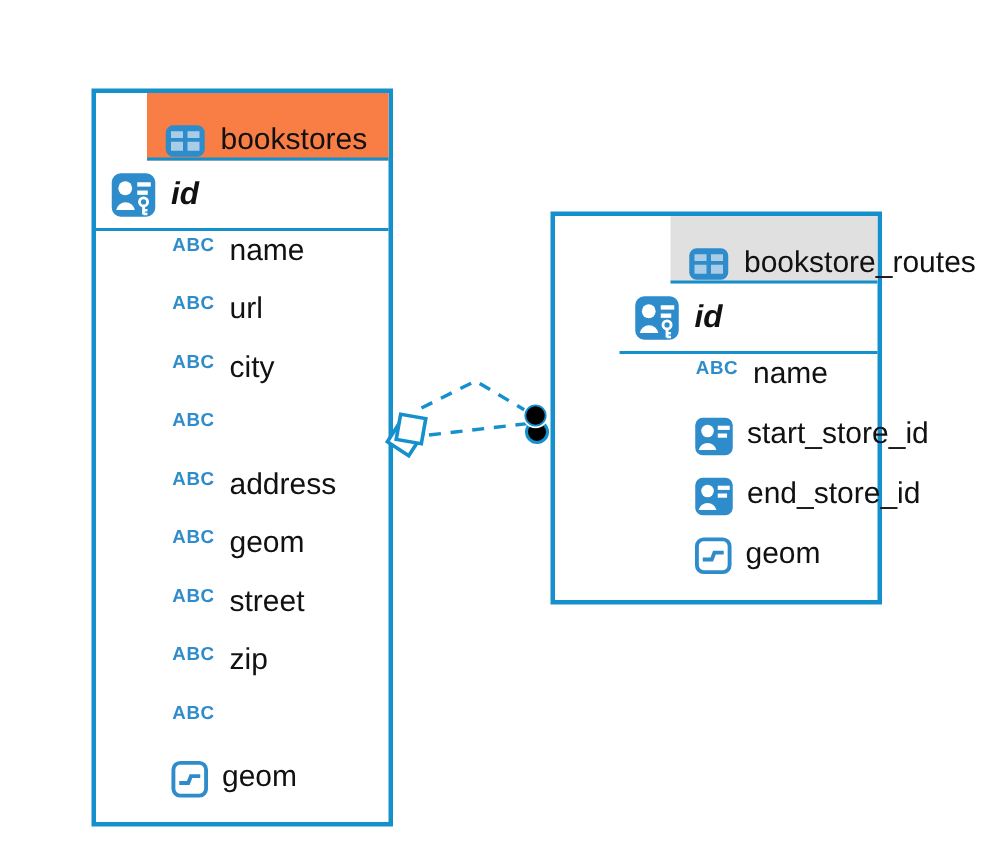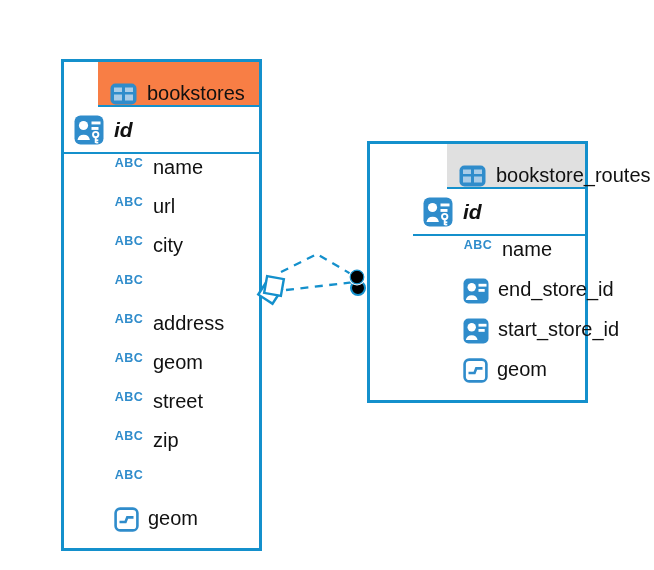--- a/index.html
+++ b/index.html
@@ -152,33 +152,33 @@
       <div class="col-row">
         <span class="icon">
           <svg width="26" height="26" viewBox="0 0 26 26">
               <rect x="0.5" y="0.5" width="25" height="25" rx="5" fill="#2f8ccb"></rect>
               <circle cx="8.7" cy="9.3" r="4.2" fill="#fff"></circle>
               <path d="M2.8 22 a6 5.8 0 0 1 11.8 0 z" fill="#fff"></path>
               <rect x="15.5" y="5.8" width="8" height="2.8" fill="#fff"></rect>
               <rect x="15.5" y="11" width="6.2" height="2.8" fill="#fff"></rect>
             </svg>
         </span>
-        <span>end_store_id</span>
+        <span>start_store_id</span>
       </div>
       <div class="col-row">
         <span class="icon">
           <svg width="26" height="26" viewBox="0 0 26 26">
               <rect x="0.5" y="0.5" width="25" height="25" rx="5" fill="#2f8ccb"></rect>
               <circle cx="8.7" cy="9.3" r="4.2" fill="#fff"></circle>
               <path d="M2.8 22 a6 5.8 0 0 1 11.8 0 z" fill="#fff"></path>
               <rect x="15.5" y="5.8" width="8" height="2.8" fill="#fff"></rect>
               <rect x="15.5" y="11" width="6.2" height="2.8" fill="#fff"></rect>
             </svg>
         </span>
-        <span>start_store_id</span>
+        <span>end_store_id</span>
       </div>
       <div class="col-row">
         <span class="icon">
           <svg width="25" height="25" viewBox="0 0 25 25">
               <rect x="1.6" y="1.6" width="21.8" height="21.8" rx="4.5" fill="#fff" stroke="#2f8ccb" stroke-width="2.6"></rect>
               <path d="M5.5 15 h6 l1.8 -4.6 h6.2" fill="none" stroke="#2f8ccb" stroke-width="2.6"></path>
             </svg>
         </span>
         <span>geom</span>
       </div>

